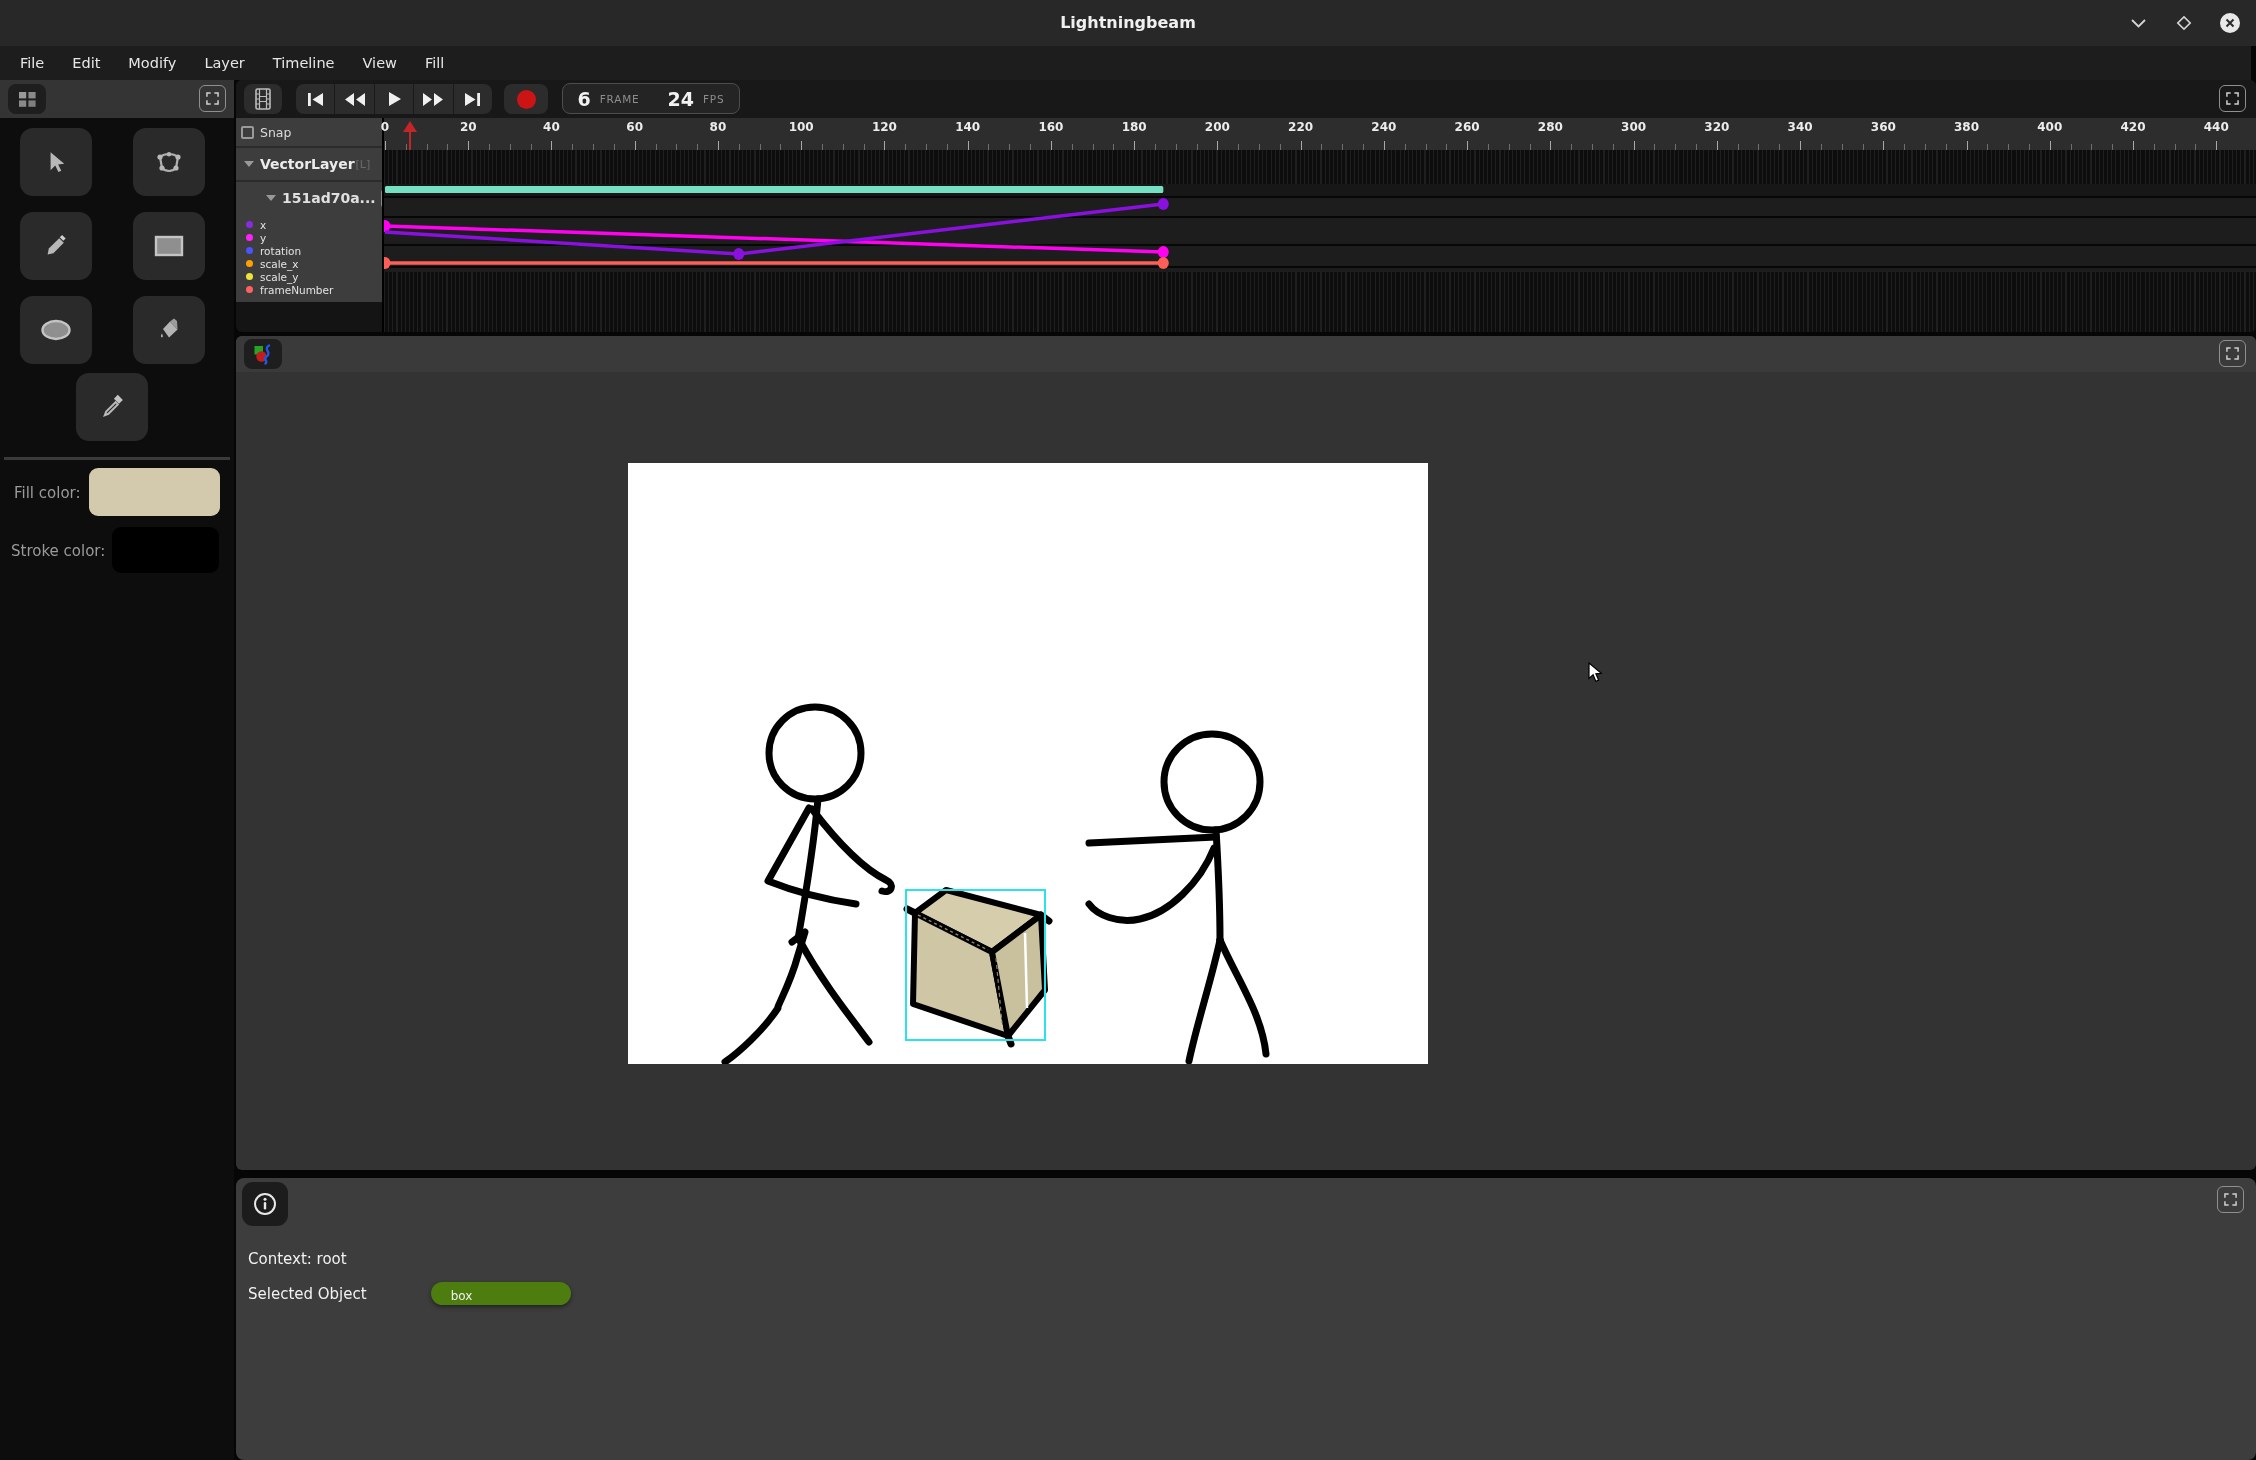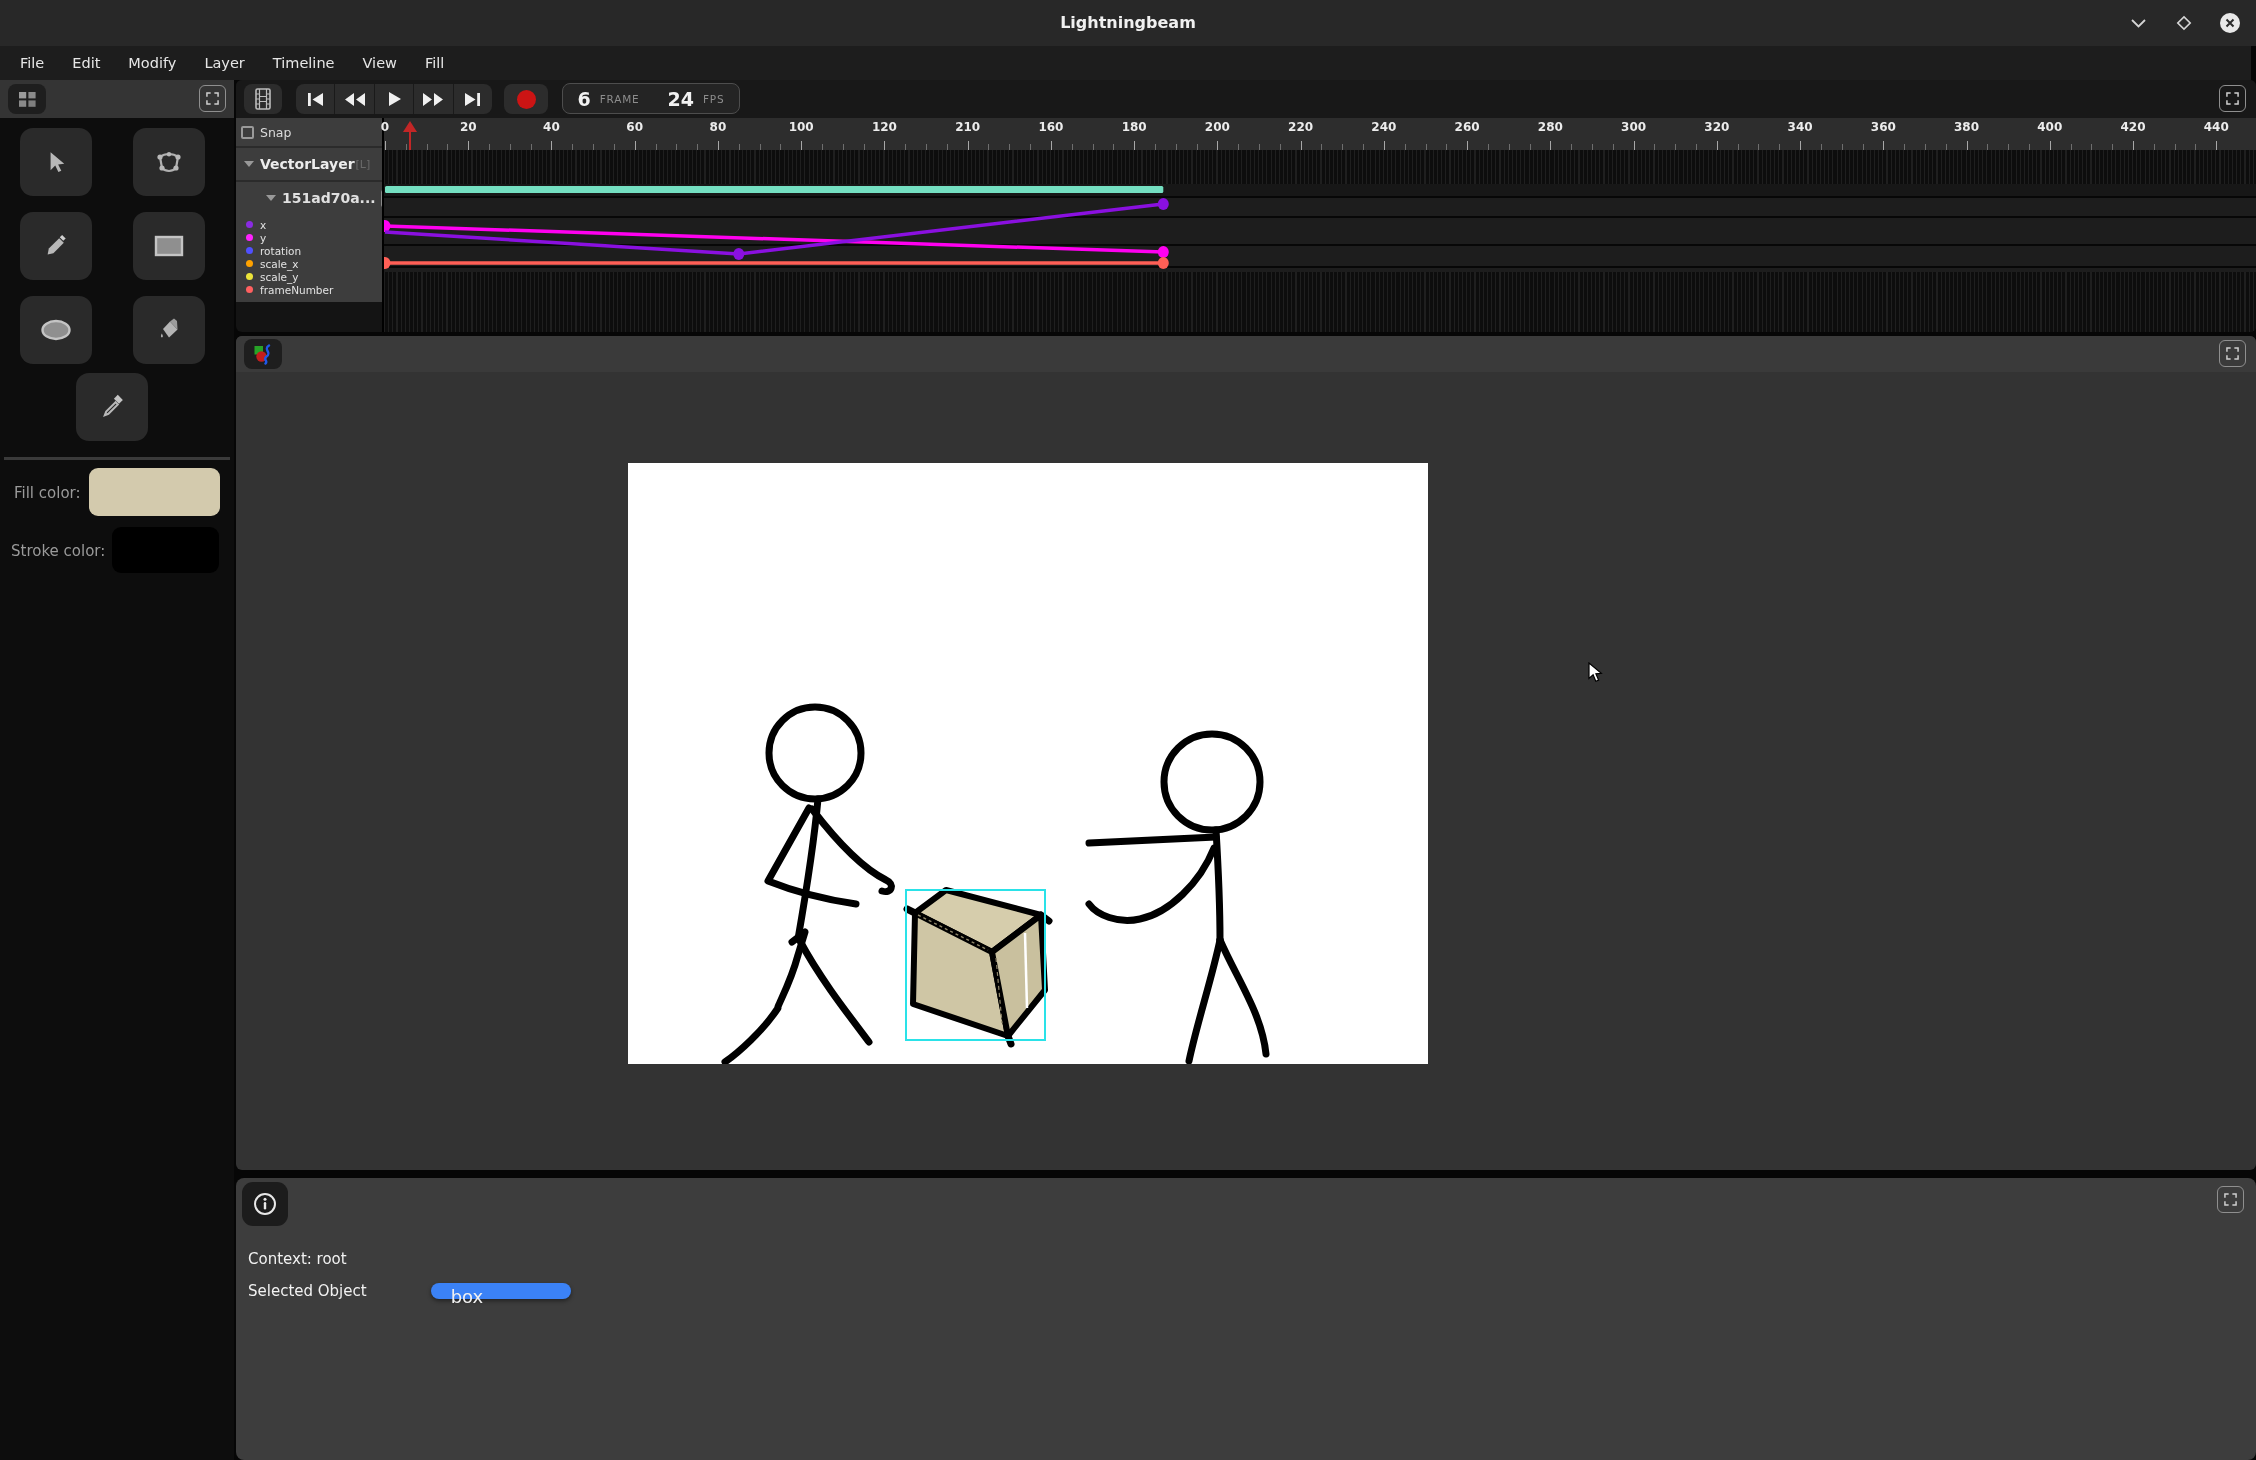--- a/index.html
+++ b/index.html
@@ -93,22 +93,22 @@
   .cursor { position:absolute; left:1352px; top:326px; z-index:9; }
 
   
   .bottom-panel { position:absolute; left:236px; top:1178px; width:2020px; height:282px;
     background:#3d3d3d; border-radius:8px; }
   .info-btn { position:absolute; left:6px; top:4px; width:46px; height:44px; background:#1c1c1c;
     border-radius:11px; display:flex; align-items:center; justify-content:center; }
   .context-text { position:absolute; left:12px; top:72px; color:#f2f2f2; font-size:15px; }
   .selected-row { position:absolute; left:12px; top:104px; display:flex; align-items:center; }
   .selected-label { color:#f2f2f2; font-size:15px; }
-  .obj-pill { margin-left:64px; width:140px; height:16px; background:#3b82f6; border-radius:14px;
-    color:#f0f0f0; font-size:18px; line-height:28px; padding-left:20px;
+  .obj-pill { margin-left:64px; width:140px; height:23px; background:#4d7c0f; border-radius:14px;
+    color:#f0f0f0; font-size:12px; line-height:28px; padding-left:20px;
     box-shadow:0 2px 4px rgba(0,0,0,.45); }
   svg { display:block; }
 </style>
 </head>
 <body>
 
 <div class="app">
 
   <header class="titlebar">
     <div class="win-title">Lightningbeam</div>
@@ -367,21 +367,21 @@
           <div class="tick-label" style="left: 417.2px;">100</div>
           <div class="tick" style="left: 438.01px;"></div>
           <div class="tick" style="left: 458.82px;"></div>
           <div class="tick" style="left: 479.63px;"></div>
           <div class="tick major" style="left: 500.44px;"></div>
           <div class="tick-label" style="left: 500.44px;">120</div>
           <div class="tick" style="left: 521.25px;"></div>
           <div class="tick" style="left: 542.06px;"></div>
           <div class="tick" style="left: 562.87px;"></div>
           <div class="tick major" style="left: 583.68px;"></div>
-          <div class="tick-label" style="left: 583.68px;">210</div>
+          <div class="tick-label" style="left: 583.68px;">140</div>
           <div class="tick" style="left: 604.49px;"></div>
           <div class="tick" style="left: 625.3px;"></div>
           <div class="tick" style="left: 646.11px;"></div>
           <div class="tick major" style="left: 666.92px;"></div>
           <div class="tick-label" style="left: 666.92px;">160</div>
           <div class="tick" style="left: 687.73px;"></div>
           <div class="tick" style="left: 708.54px;"></div>
           <div class="tick" style="left: 729.35px;"></div>
           <div class="tick major" style="left: 750.16px;"></div>
           <div class="tick-label" style="left: 750.16px;">180</div>

